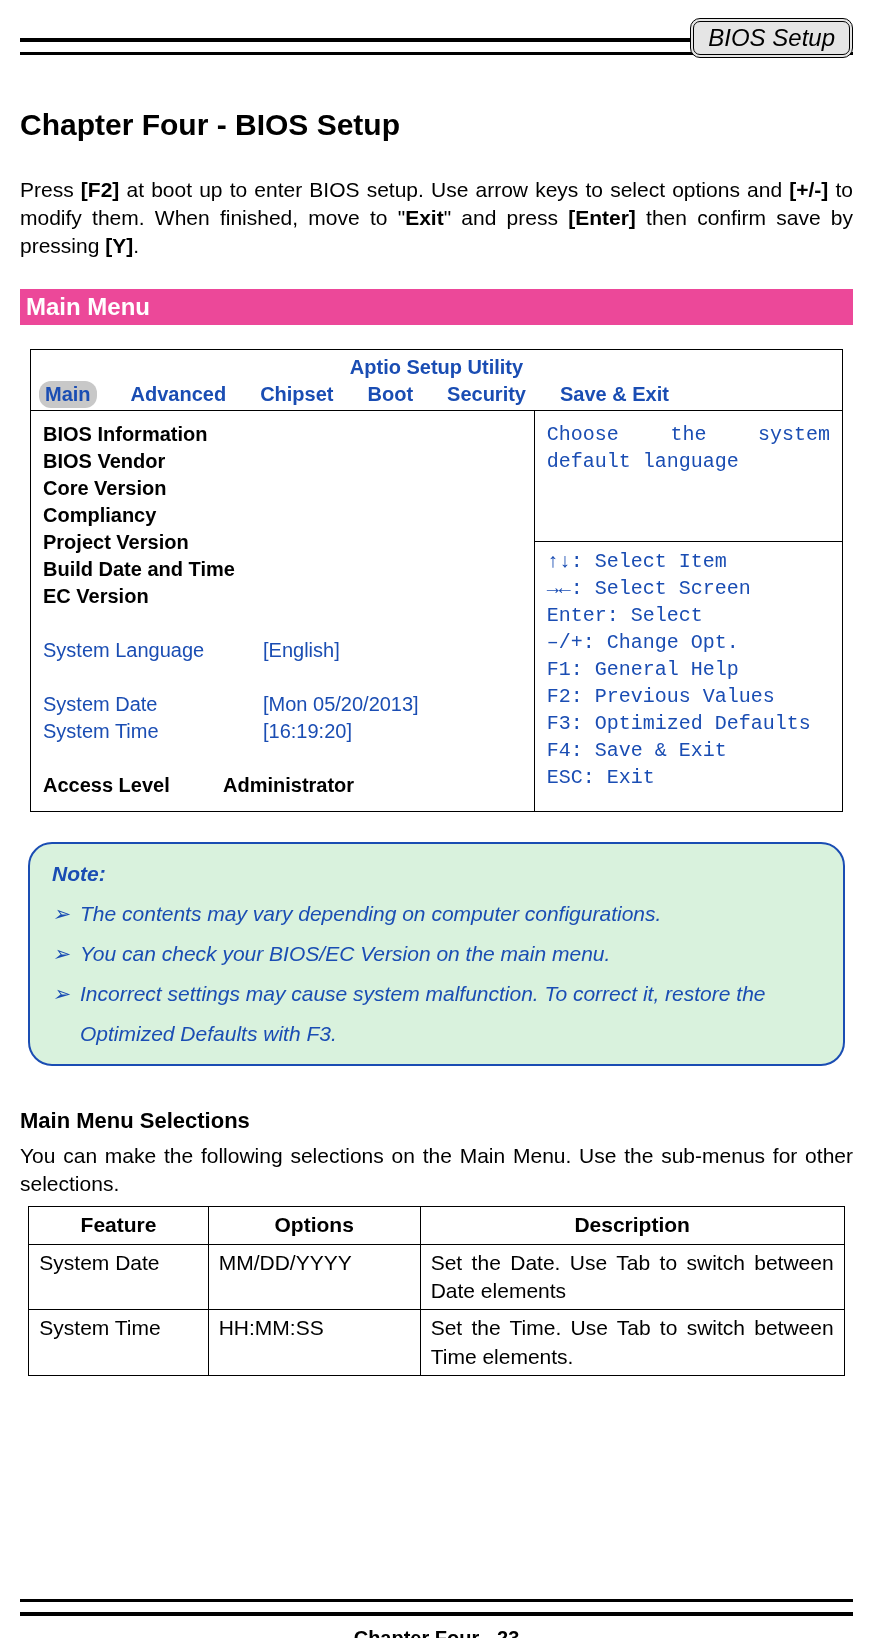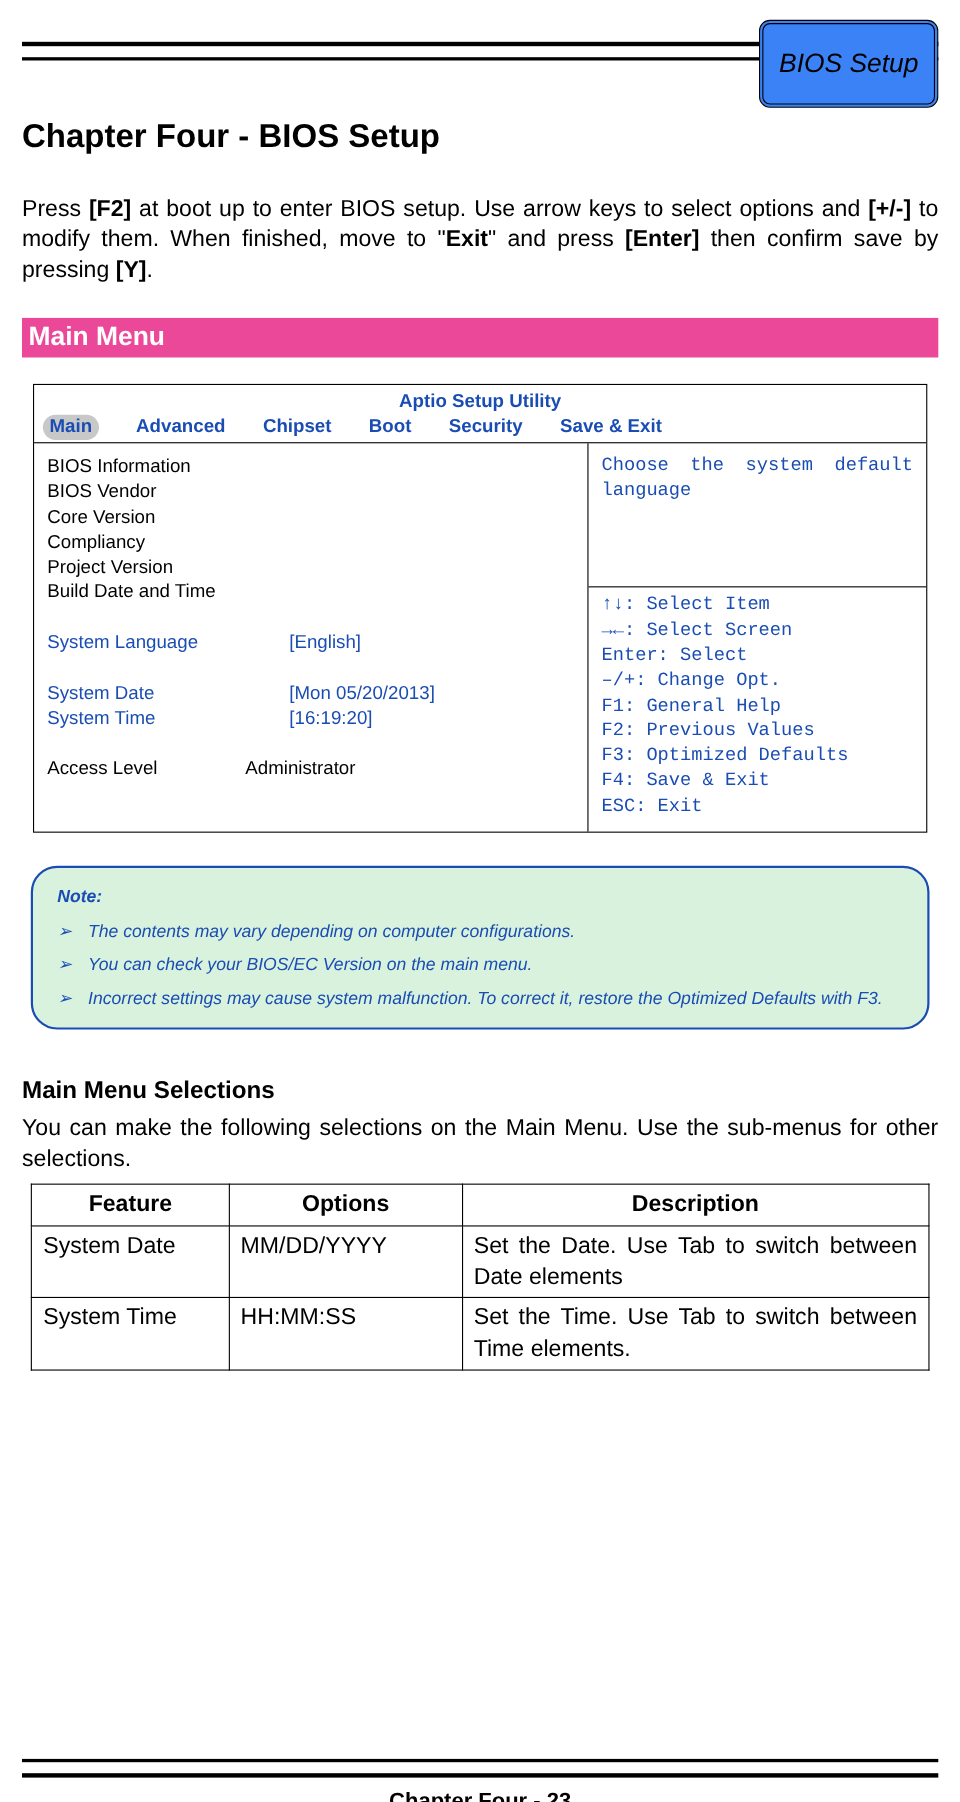--- a/index.html
+++ b/index.html
@@ -24,24 +24,24 @@
     border-top: 4px solid #000;
     border-bottom: 3px solid #000;
     height: 10px;
     margin-top: 38px;
     position: relative;
   }
   .header-badge {
     position: absolute;
     right: 0;
     top: -24px;
-    background: #3b82f6;
+    background: #e5e5e5;
     border: 4px double #000;
     border-radius: 10px;
-    padding: 20px 14px;
+    padding: 0 14px;
     font-style: italic;
     font-size: 24px;
   }
   h1.chapter-title {
     font-size: 30px;
     font-weight: bold;
     margin: 50px 0 30px 0;
   }
   .intro-para {
     text-align: justify;
@@ -52,21 +52,21 @@
     color: #fff;
     font-weight: bold;
     font-size: 24px;
     padding: 2px 6px;
     margin-bottom: 24px;
   }
   
   .bios-box {
     border: 1px solid #000;
     margin: 0 10px 30px 10px;
-    font-size: 17px;
+    font-size: 20px;
   }
   .bios-title {
     text-align: center;
     color: #1a4db3;
     font-weight: bold;
     padding-top: 4px;
   }
   .bios-tabs {
     color: #1a4db3;
     font-weight: bold;
@@ -104,39 +104,39 @@
     text-align: justify;
     border-bottom: 1px solid #000;
     min-height: 90px;
   }
   .bios-help-bottom {
     color: #1a4db3;
     padding: 6px 12px 10px 12px;
     line-height: 1.35;
   }
   .bios-left .bold {
-    font-weight: normal;
+    font-weight: bold;
   }
   .bios-left .blue {
     color: #1a4db3;
   }
   .bios-row {
     display: flex;
   }
   .bios-row .label { width: 220px; }
   
   .note-box {
     margin: 10px 8px 40px 8px;
     background: #d9f2dd;
     border: 2px solid #1a4db3;
     border-radius: 24px;
     padding: 16px 22px 10px 22px;
     color: #1a4db3;
     font-style: italic;
-    font-size: 16px;
+    font-size: 21px;
   }
   .note-box .note-title {
     font-weight: bold;
     margin-bottom: 6px;
   }
   .note-box ul {
     list-style: none;
     padding-left: 0;
     margin: 0;
   }
@@ -229,20 +229,21 @@
       <span>Save &amp; Exit</span>
     </div>
     <div class="bios-body">
       <div class="bios-left">
         <div class="bold">BIOS Information</div>
         <div class="bold">BIOS Vendor</div>
         <div class="bold">Core Version</div>
         <div class="bold">Compliancy</div>
         <div class="bold">Project Version</div>
         <div class="bold">Build Date and Time</div>
+        <div class="bold">EC Version</div>
         <div>&nbsp;</div>
         <div class="bios-row blue">
           <span class="label">System Language</span>
           <span>[English]</span>
         </div>
         <div>&nbsp;</div>
         <div class="bios-row blue">
           <span class="label">System Date</span>
           <span>[Mon 05/20/2013]</span>
         </div>

